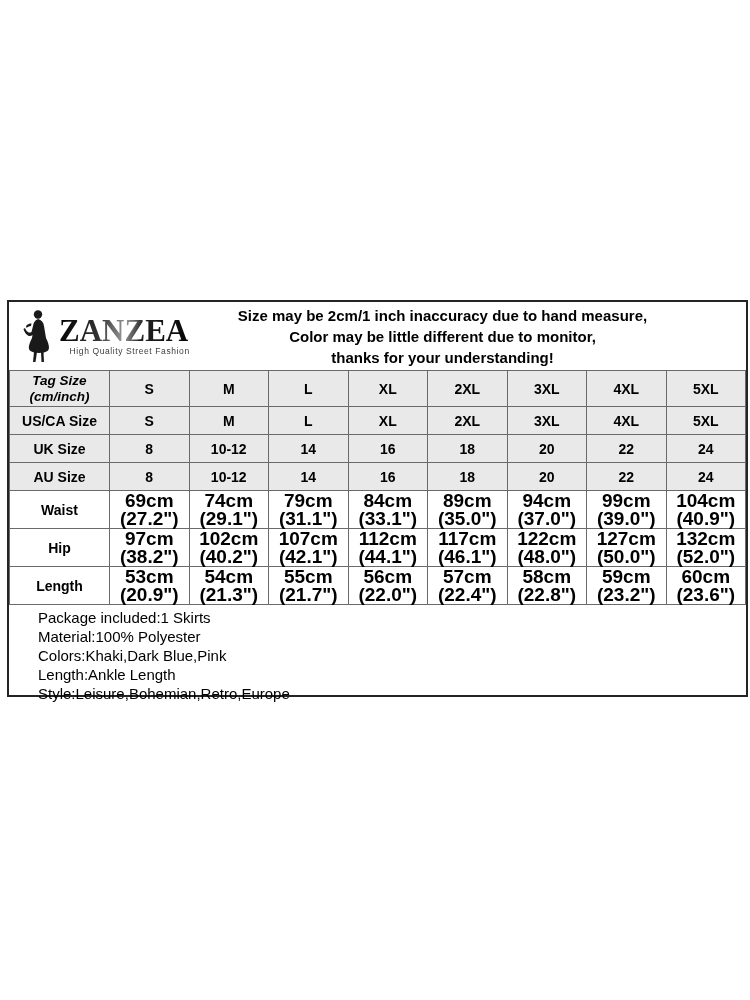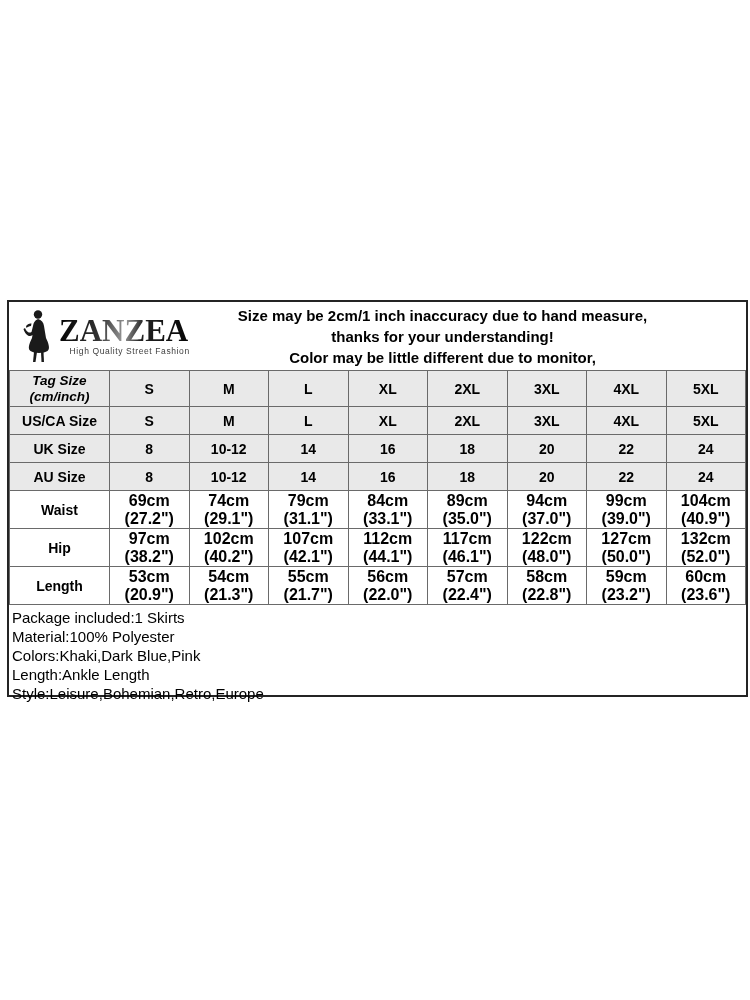--- a/index.html
+++ b/index.html
@@ -47,25 +47,25 @@
   }
   th,td{
     border:1px solid #6a6a6a;text-align:center;vertical-align:middle;
     font-weight:bold;font-size:14px;padding:0;
   }
   tr.shaded th, tr.shaded td{background:#e9e9e9;}
   tr.r-tag{height:36px;}
   tr.r-size{height:28px;margin-left:28px;}
   tr.r-meas{height:38px;margin-left:12px;}
   tr.r-tag th{font-size:13.5px;line-height:16px;font-style:italic;}
-  tr.r-meas td{font-size:16px;line-height:18px;}
+  tr.r-meas td{font-size:19px;line-height:18px;}
   
   .details{
     height:95px;padding:3px 0 0 3px;
-    font-size:15px;line-height:19px;font-weight:normal;
+    font-size:15px;line-height:19px;font-weight:normal;margin-left:26px;
   }
   .details div{white-space:nowrap;}
 </style>
 </head>
 <body>
 
 <div class="sheet">
 
   <div class="header-row">
     <div class="logo">
@@ -78,22 +78,22 @@
           <path d="M3 18 C4 16.5 6.5 15 8.5 15.5 L8 18 C6 18 4.5 19 3.5 20 Z"></path>
         </g>
       </svg>
       <div class="logo-text">
         <div class="wordmark"><span>ZANZEA</span><span class="reg">®</span></div>
         <div class="tagline">High Quality Street Fashion</div>
       </div>
     </div>
     <div class="disclaimer">
       <div>Size may be 2cm/1 inch inaccuracy due to hand measure,</div>
+      <div>Color may be little different due to monitor,</div>
       <div>thanks for your understanding!</div>
-      <div>Color may be little different due to monitor,</div>
     </div>
   </div>
 
   <table id="size-table">
     <colgroup>
       <col style="width:100px">
       <col>
         <col>
         <col>
         <col>

